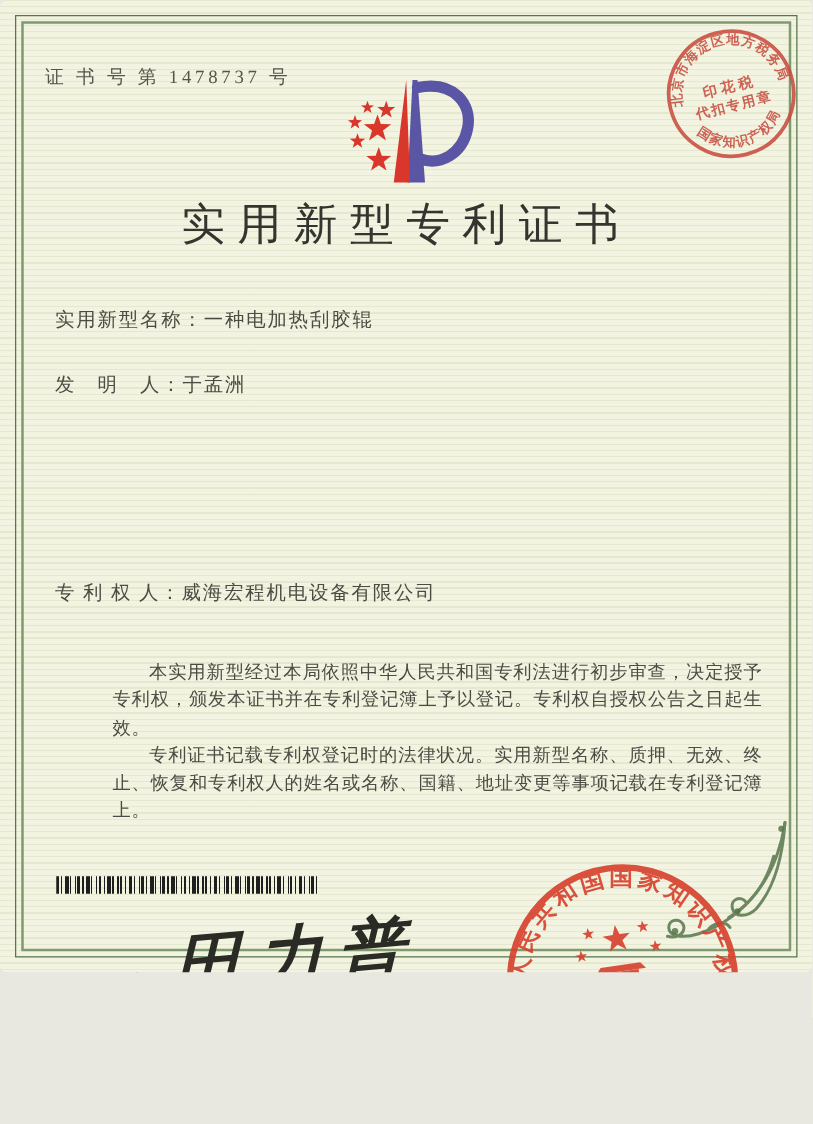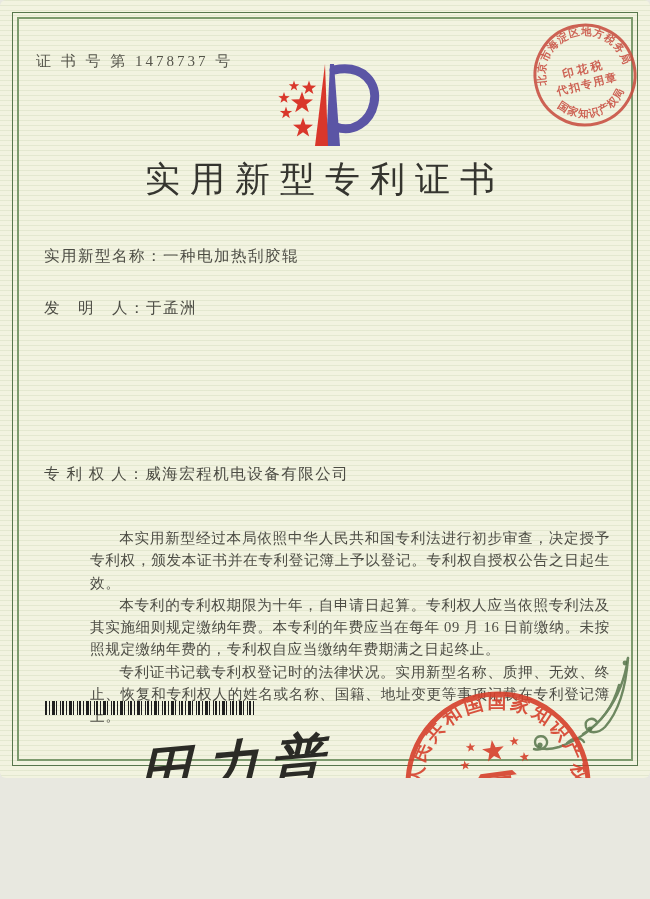--- a/index.html
+++ b/index.html
@@ -99,21 +99,20 @@
   </div>
   <div class="field" style="top:298px">
     <span>发　明　人：</span><span>于孟洲</span>
   </div>
   <div class="field" style="top:464px">
     <span>专 利 权 人：</span><span>威海宏程机电设备有限公司</span>
   </div>
 
   <div class="paras">
     <p>本实用新型经过本局依照中华人民共和国专利法进行初步审查，决定授予专利权，颁发本证书并在专利登记簿上予以登记。专利权自授权公告之日起生效。</p>
-    <p>本专利的专利权期限为十年，自申请日起算。专利权人应当依照专利法及其实施细则规定缴纳年费。本专利的年费应当在每年 09 月 16 日前缴纳。未按照规定缴纳年费的，专利权自应当缴纳年费期满之日起终止。</p>
     <p>专利证书记载专利权登记时的法律状况。实用新型名称、质押、无效、终止、恢复和专利权人的姓名或名称、国籍、地址变更等事项记载在专利登记簿上。</p>
   </div>
 
   <div class="barcode"></div>
 
   <div class="sig-label">局长</div>
   <div class="sig-name">田力普</div>
 
   <svg class="seal-svg" width="200" height="200" viewBox="0 0 200 200">
     <defs>

